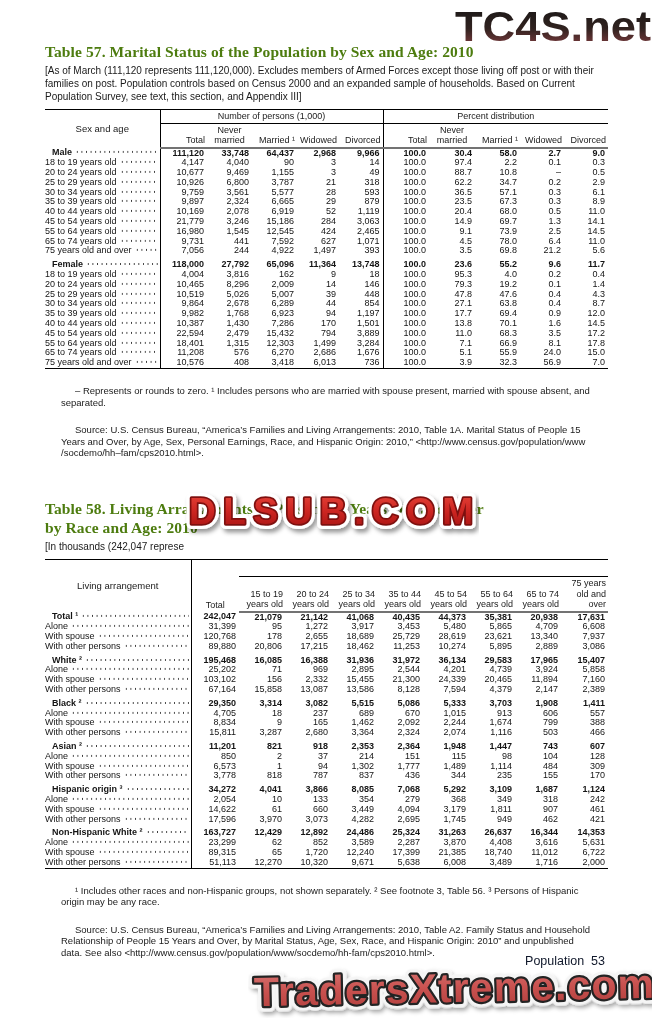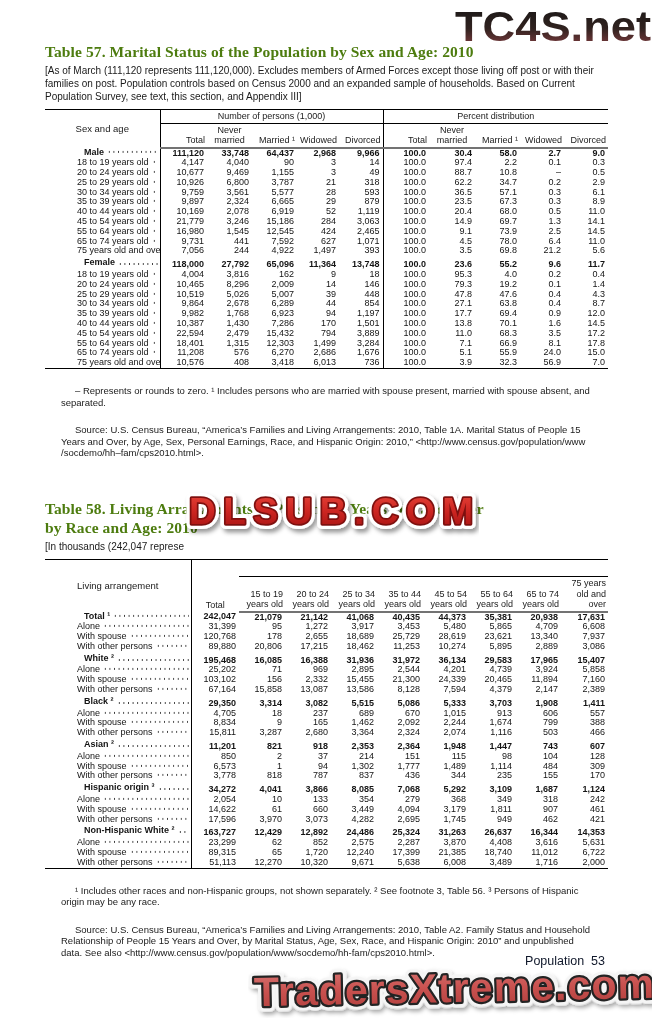--- a/index.html
+++ b/index.html
@@ -22,21 +22,21 @@
   table.t th.span{text-align:center;border-bottom:1px solid #000;vertical-align:middle;}
   table.t th.stubh{text-align:center;vertical-align:middle;font-size:9.5px;}
   table.t tr.colheads th{border-bottom:2px solid #737373;text-align:right;white-space:pre-line;}
   table.t tr.colheads th.ctr{text-align:center;}
   table.t td{font-size:9px;line-height:9.8px;padding:0 3px 0 0;text-align:right;
              white-space:nowrap;}
   table.t td.stub{text-align:left;padding:0;}
   .bl{border-left:1px solid #000;}
   tr.grp td{font-weight:bold;}
   tr.gap td{padding-top:4px;}
-  .lbl{display:flex;align-items:center;overflow:hidden;margin-left:32px;}
+  .lbl{display:flex;align-items:flex-end;overflow:hidden;}
   .lbl .tx{white-space:nowrap;}
   tr.grp .tx{padding-left:7px;}
   .lbl .ld{flex:1;height:9.8px;margin:0 2px 0 3px;
            background-image:radial-gradient(circle,#3a3a3a 0.8px,rgba(0,0,0,0) 0.9px);
            background-size:4.6px 9.8px;background-position:left bottom 1px;background-repeat:repeat-x;}
   tr.gap .ld{height:13.8px;}
   .t58block{margin-top:40px;}
 
   
   .pgnum{position:absolute;right:47px;bottom:56px;font-size:12.5px;color:#0f172a;}
@@ -918,21 +918,21 @@
             <tr>
               <td class="stub">
                 <div class="lbl">
                   <span class="tx">Alone</span>
                   <span class="ld"></span>
                 </div>
               </td>
               <td class="bl">23,299</td>
               <td>62</td>
               <td>852</td>
-              <td>2,575</td>
+              <td>3,589</td>
               <td>2,287</td>
               <td>3,870</td>
               <td>4,408</td>
               <td>3,616</td>
               <td>5,631</td>
             </tr>
             <tr>
               <td class="stub">
                 <div class="lbl">
                   <span class="tx">With spouse</span>

